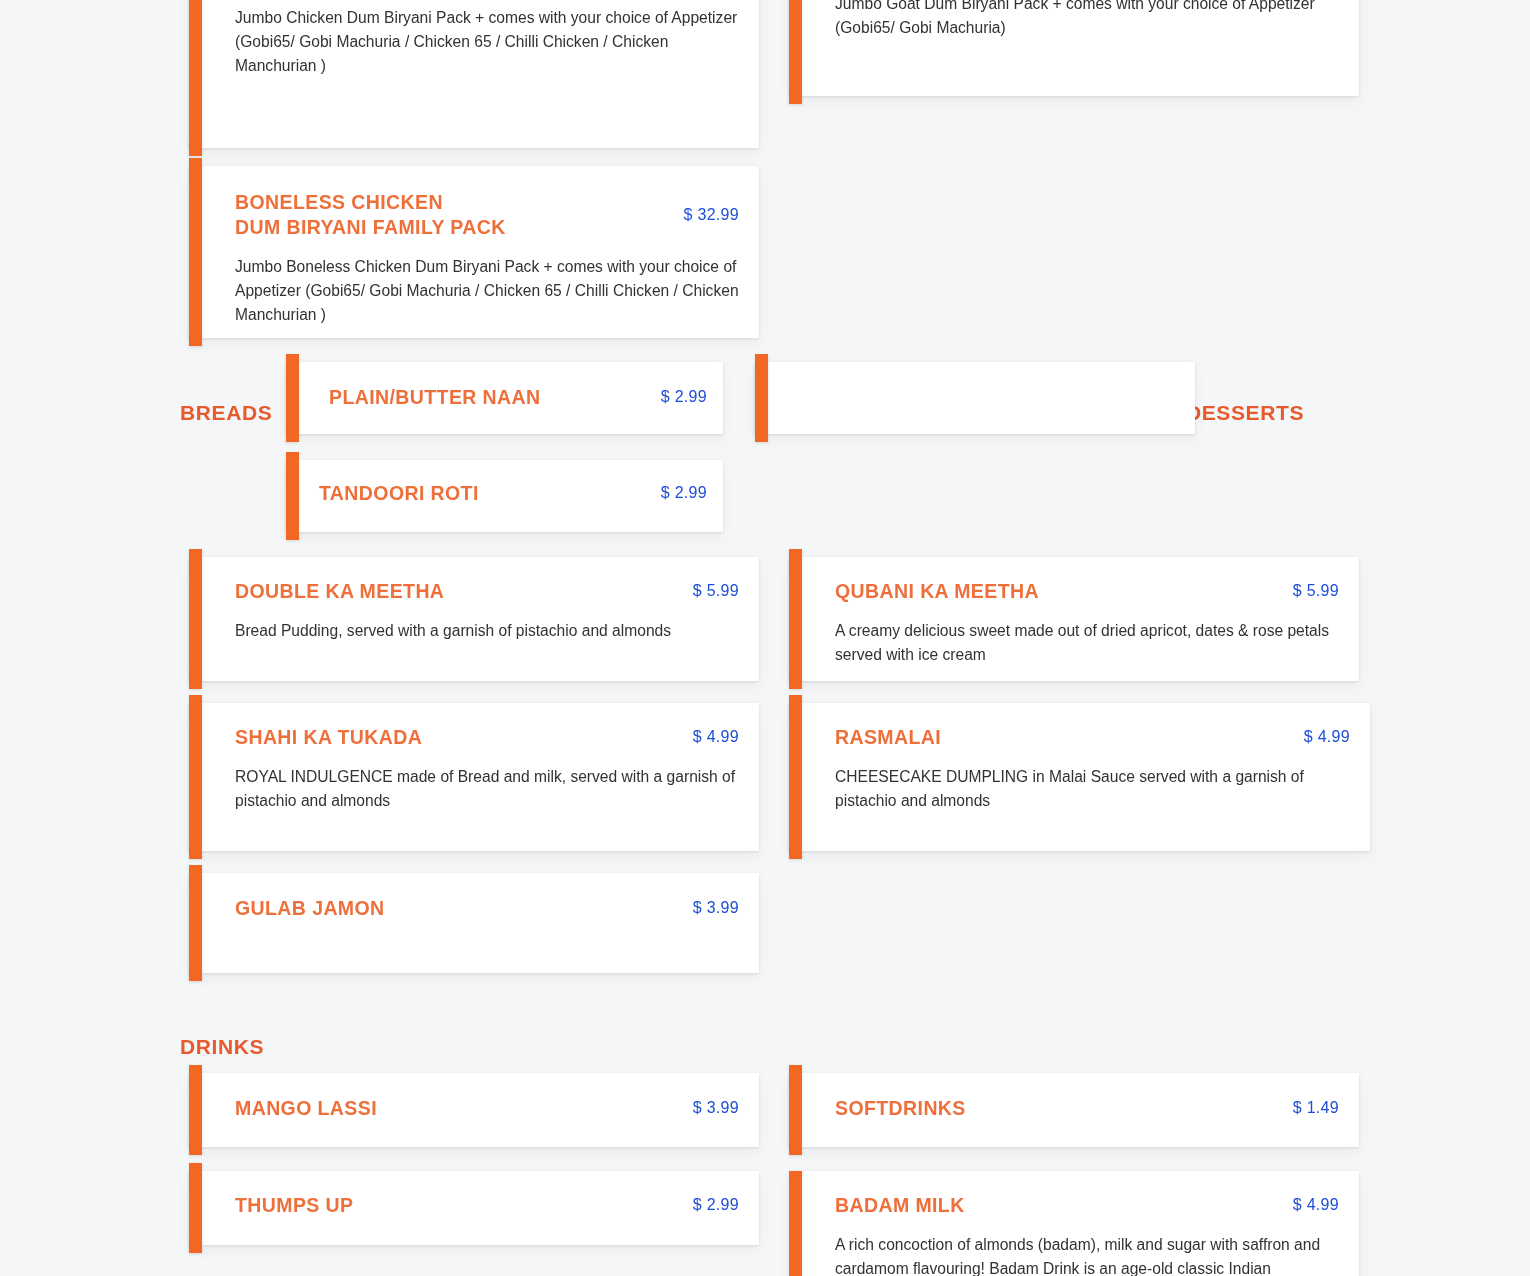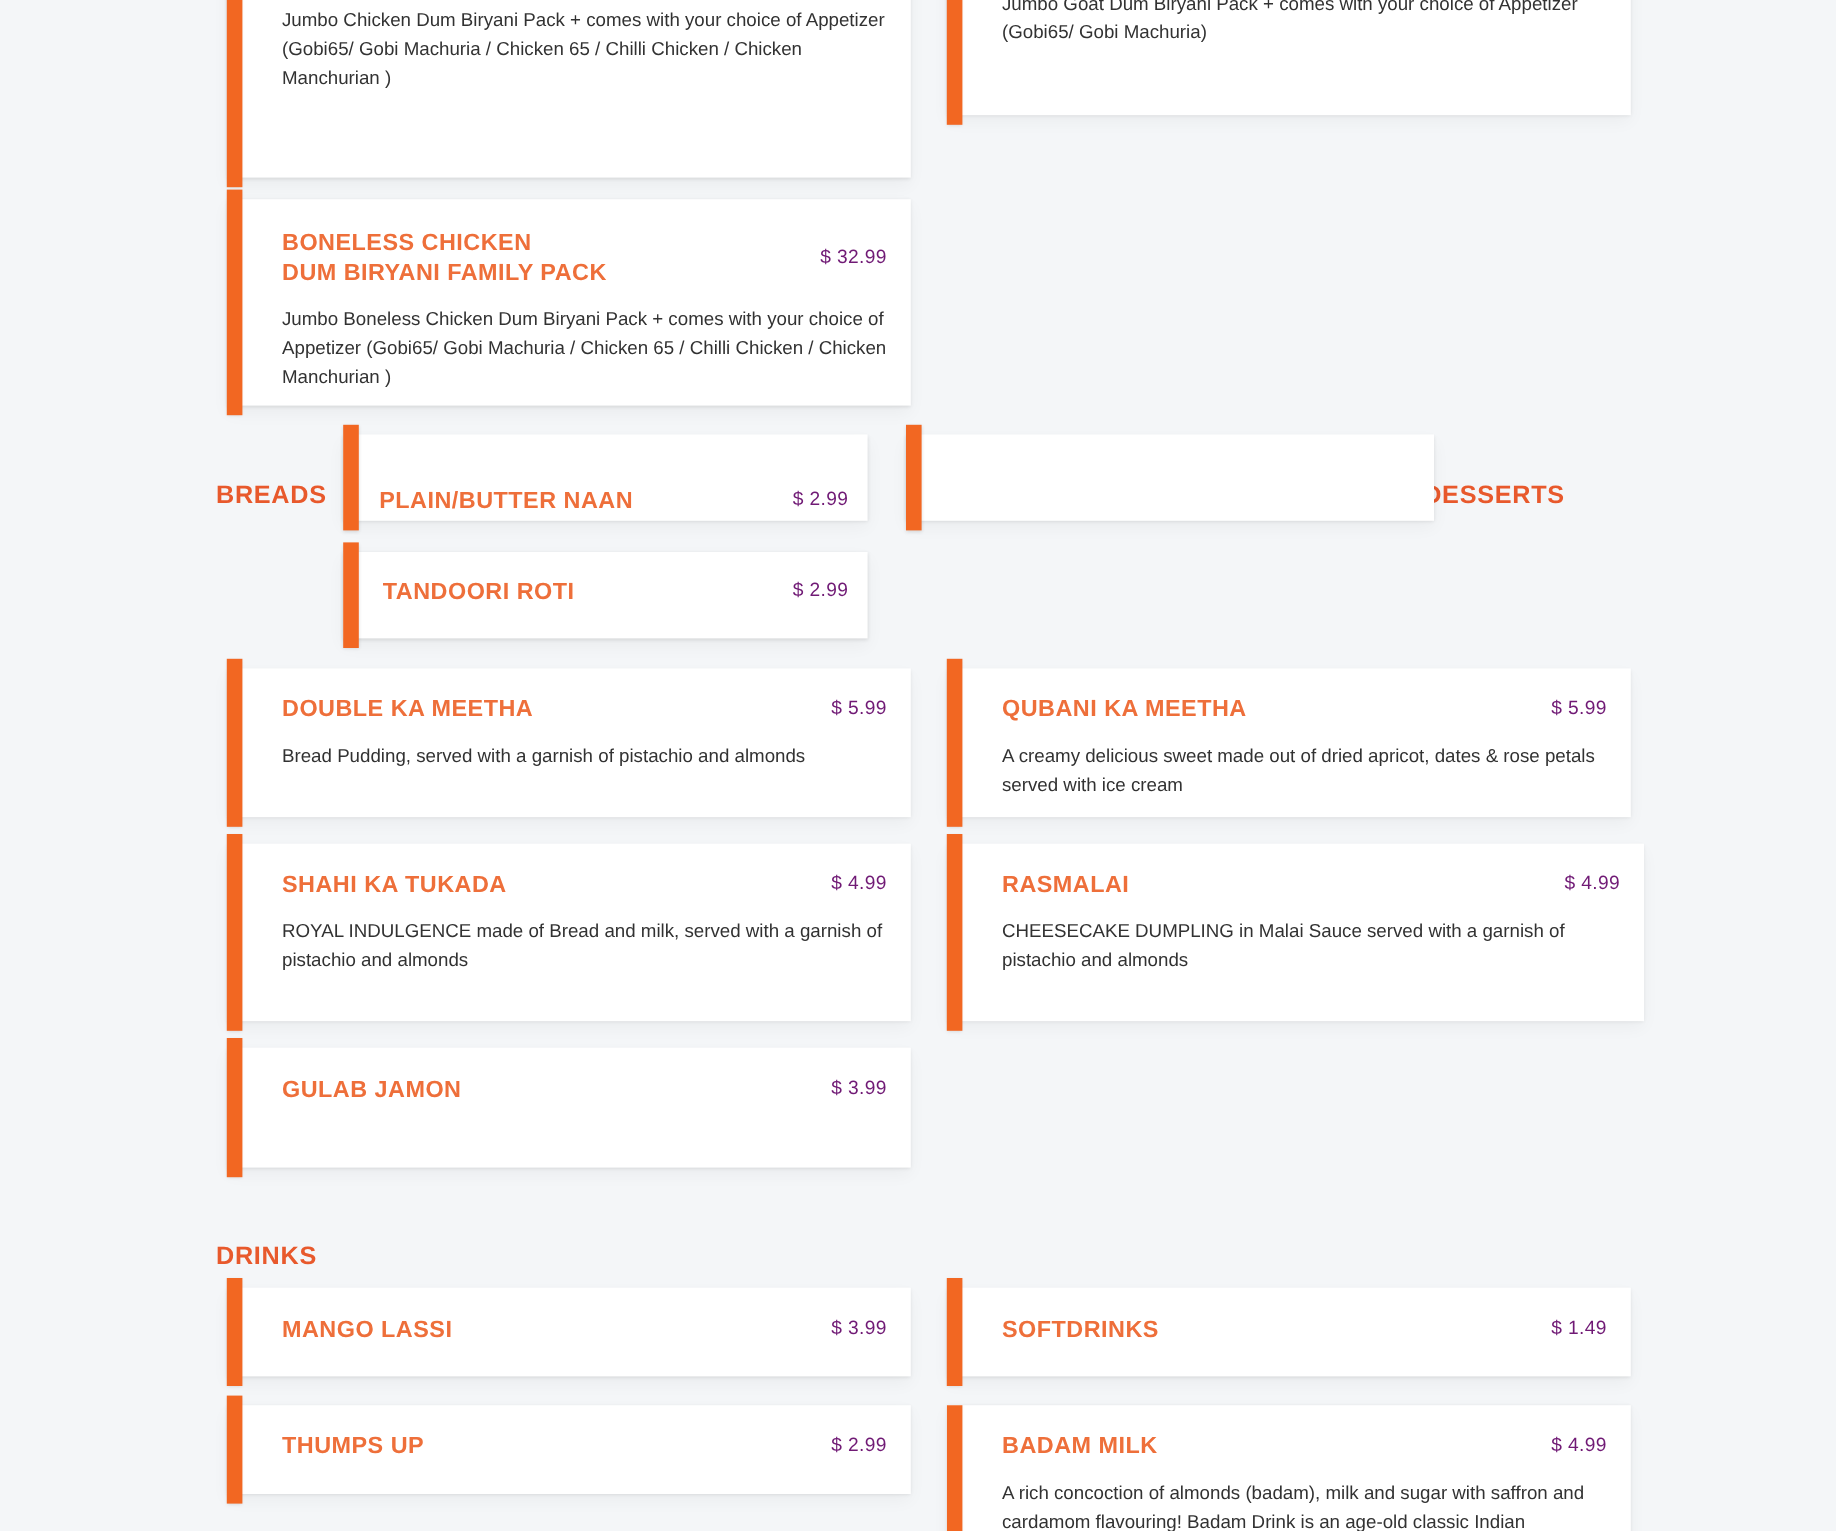--- a/index.html
+++ b/index.html
@@ -52,21 +52,21 @@
   .item-title {
     color: #ee6f3a;
     font-size: 19.5px;
     letter-spacing: 0.4px;
     line-height: 25px;
     font-weight: 700;
     white-space: pre-line;
     flex: 0 1 auto;
   }
   .item-price {
-    color: #701a75;
+    color: #1d4ed8;
     font-size: 16px;
     letter-spacing: 0.3px;
     white-space: nowrap;
     flex: 0 0 auto;
     padding-top: 3px;
   }
   .item-desc {
     color: #323232;
     font-size: 15.6px;
     line-height: 24px;
@@ -119,21 +119,21 @@
       <div class="item-desc" style="margin-top:15px; max-width:516px;">Jumbo Boneless Chicken Dum Biryani Pack + comes with your choice of Appetizer (Gobi65/ Gobi Machuria / Chicken 65 / Chilli Chicken / Chicken Manchurian )</div>
     </div>
   </div>
 
   <div class="section-heading layer-head" style="left:180px; top:401px;">BREADS</div>
 
   <div class="section-heading layer-head" style="left:1186px; top:401px;">DESSERTS</div>
 
   <div class="card layer-card" style="left:286px; top:362px; width:437px; height:72px;">
     <div class="bar"></div>
-    <div class="body" style="left:30px; right:16px; top:23px;margin-top:20px;">
+    <div class="body" style="left:43px; right:16px; top:23px;">
       <div class="row">
         <div class="item-title">PLAIN/BUTTER NAAN</div>
         <div class="item-price">$ 2.99</div>
       </div>
     </div>
   </div>
 
   <div class="card layer-card" style="left:755px; top:362px; width:440px; height:72px;">
     <div class="bar"></div>
   </div>

